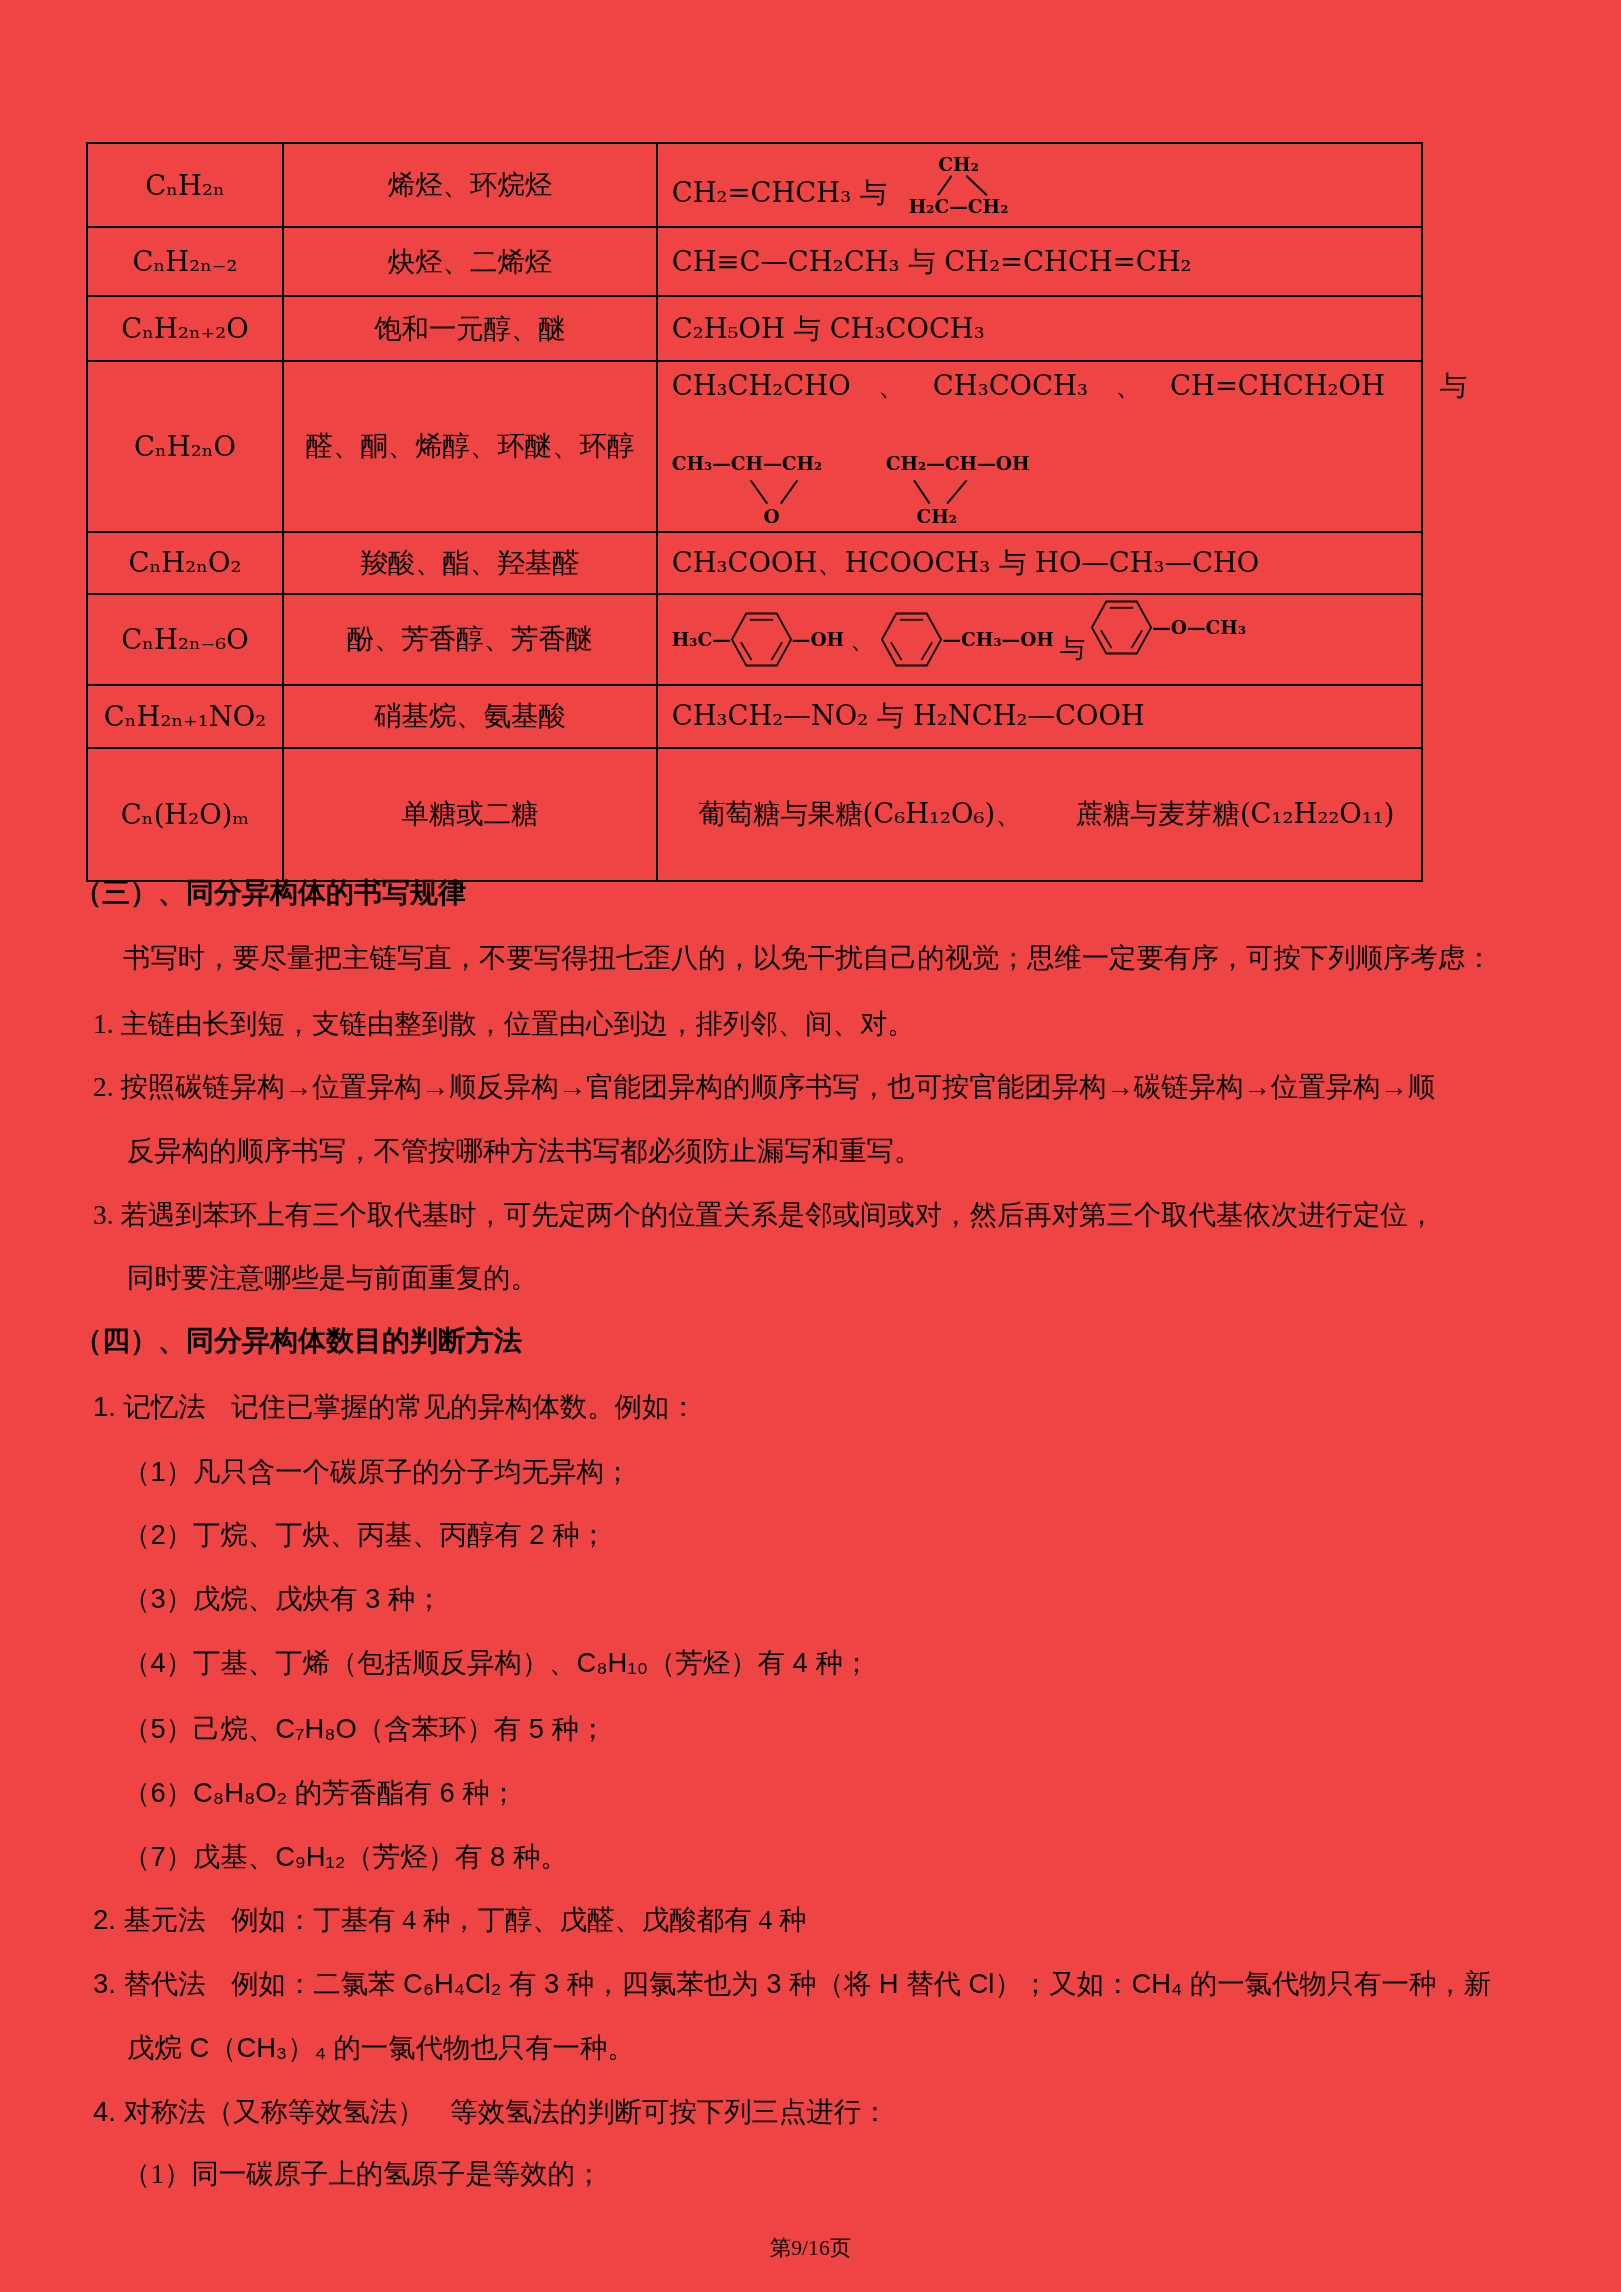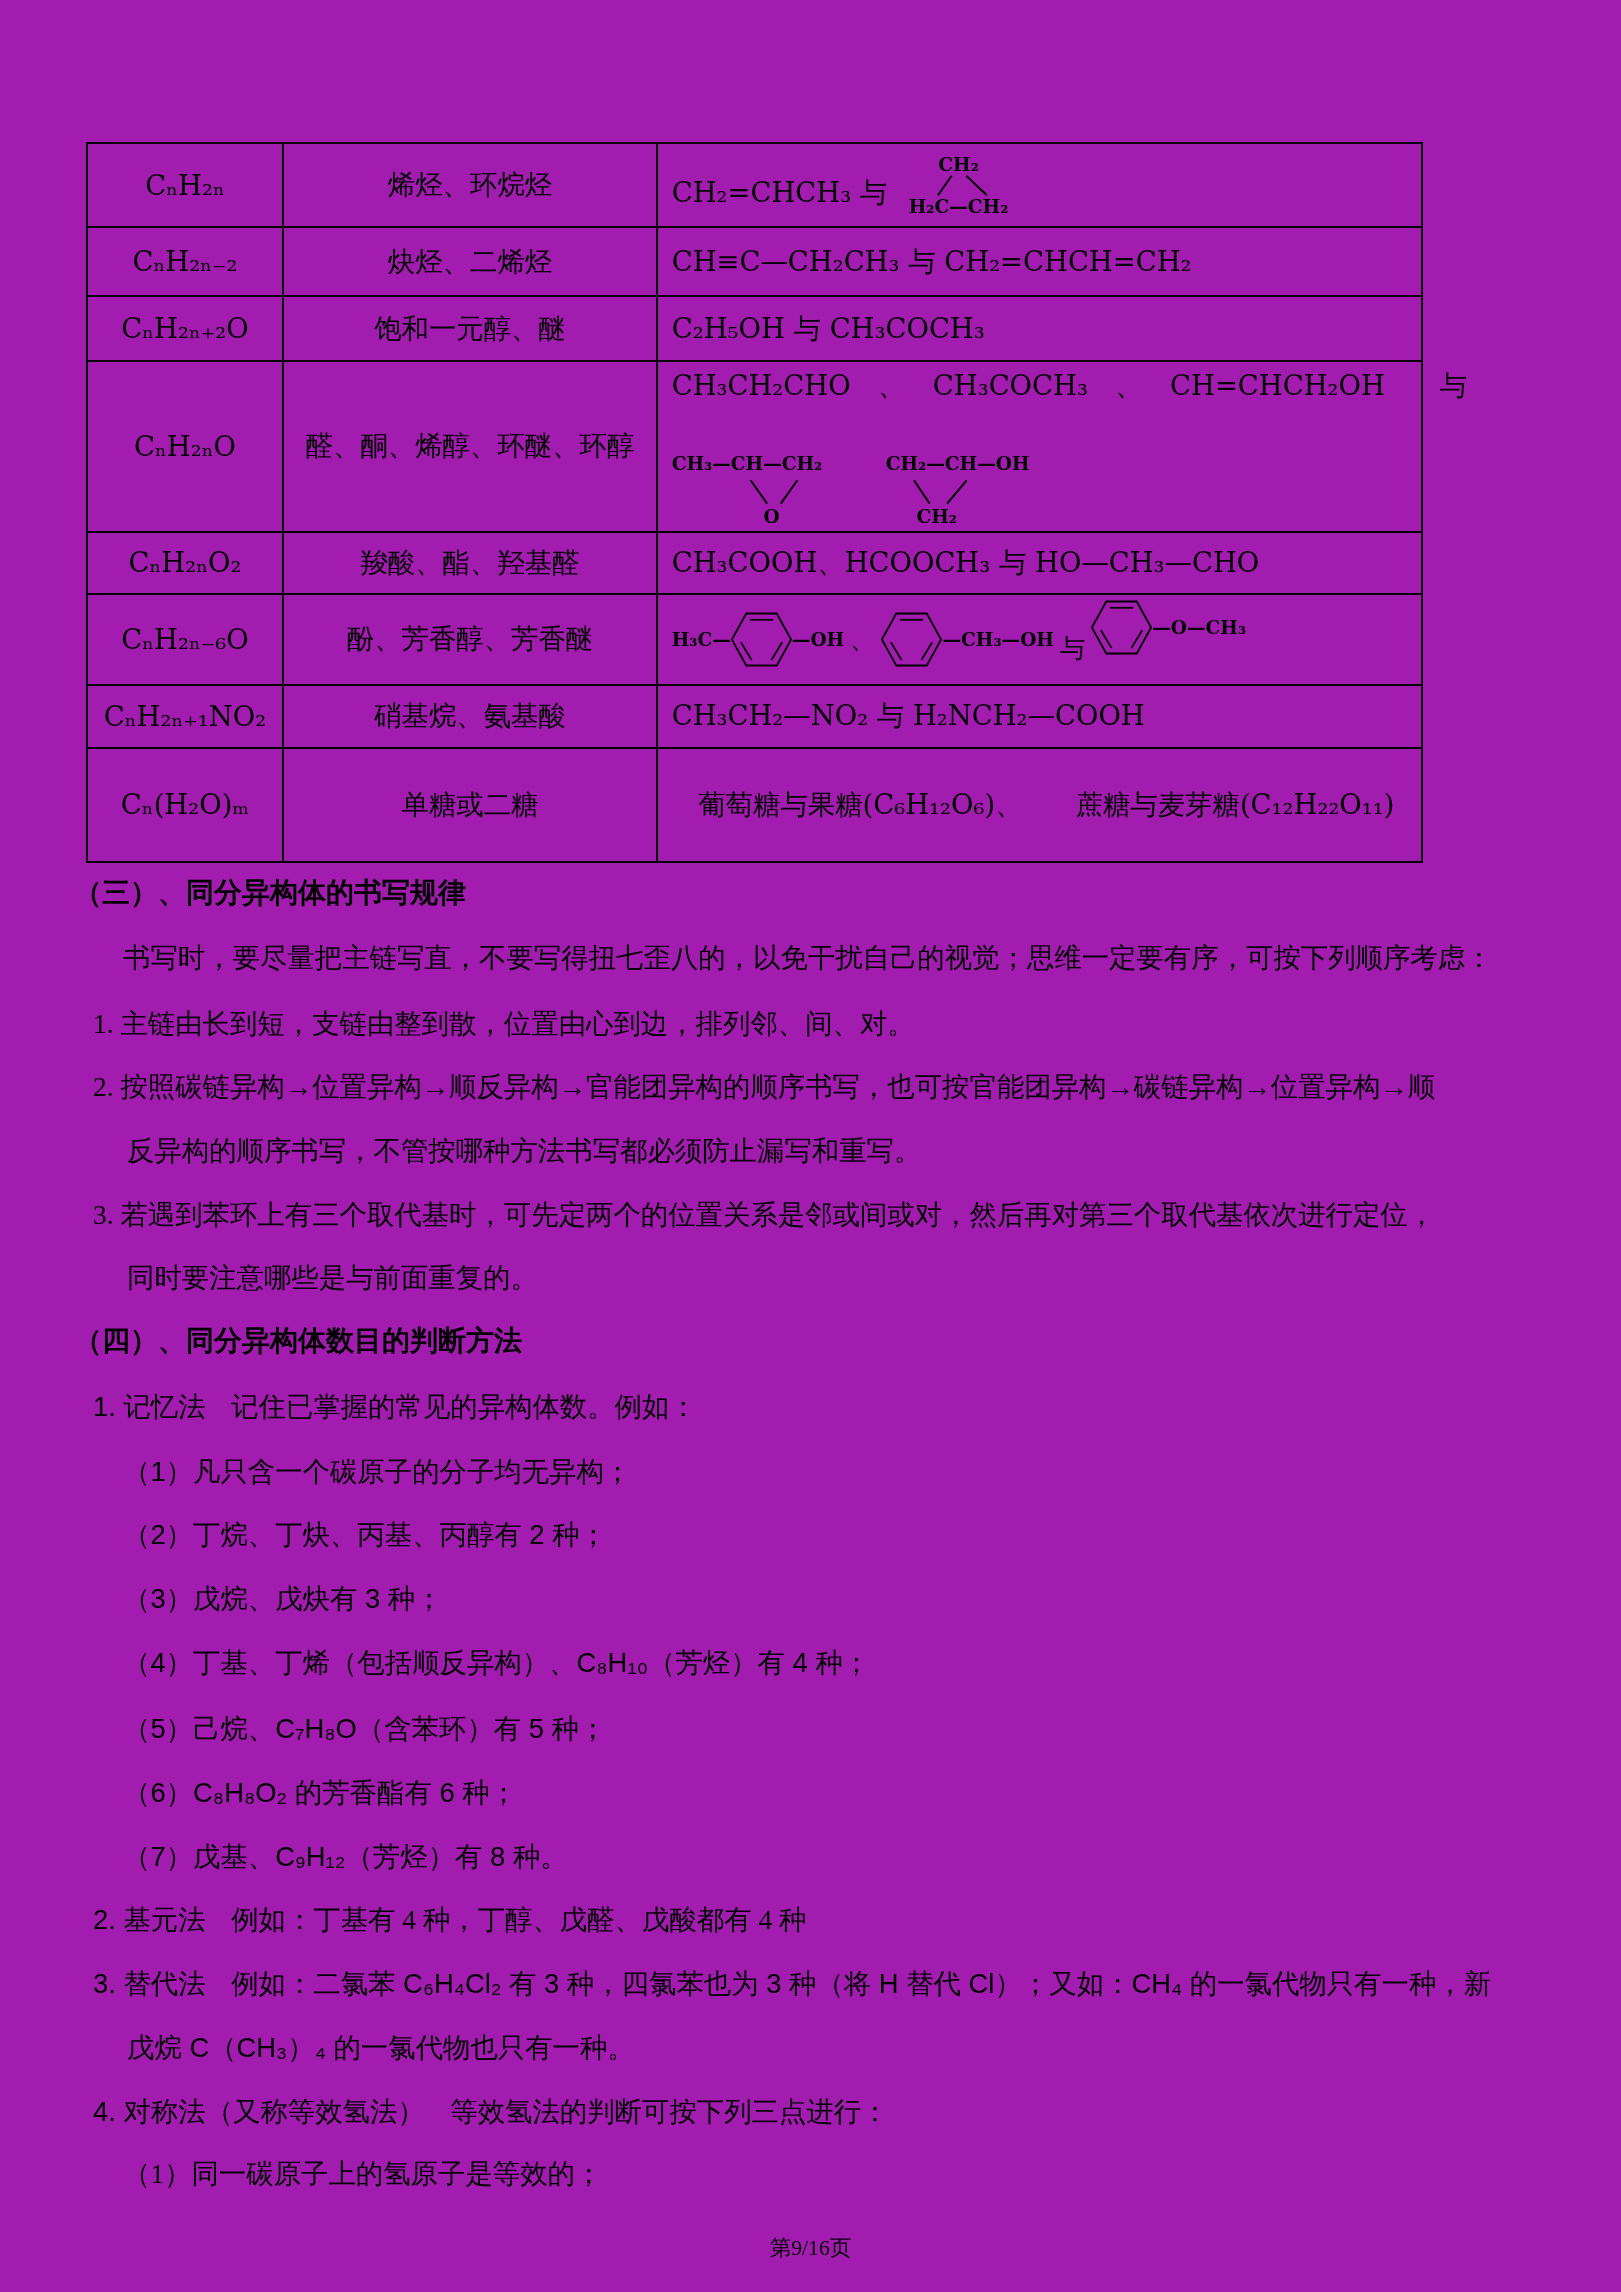--- a/index.html
+++ b/index.html
@@ -2,21 +2,21 @@
 <html><head>
 <meta charset="utf-8">
 <style>
   * { margin:0; padding:0; box-sizing:border-box; }
   html,body { background:#ffffff; }
   body {
     width:1621px; height:2293px;
     font-family:"Liberation Serif","DejaVu Serif",serif;
     color:#000;
   }
-  .page { position:relative; width:1621px; height:2293px; background:#a21caf; overflow:hidden; }
+  .page { position:relative; width:1621px; height:2293px; background:#ef4444; overflow:hidden; }
 
   
   table.iso { position:absolute; left:86px; top:142px; width:1336px;
               border-collapse:collapse; table-layout:fixed; }
   table.iso td { border:2px solid #000; font-size:27.4px; vertical-align:middle; }
   td.c1 { width:196px; text-align:center; font-family:"DejaVu Serif",serif; }
   td.c2 { width:374px; text-align:center; }
   td.c3 { width:765px; text-align:left; padding-left:13.7px; font-family:"DejaVu Serif",serif; }
 
   .ex-flex { display:flex; align-items:flex-end; }
@@ -161,21 +161,21 @@
         </div>
       </td>
     </tr>
 
     <tr style="height:63px;">
       <td class="c1"><span>CₙH₂ₙ₊₁NO₂</span></td>
       <td class="c2"><span>硝基烷、氨基酸</span></td>
       <td class="c3"><span>CH₃CH₂—NO₂ 与 H₂NCH₂—COOH</span></td>
     </tr>
 
-    <tr style="height:114px;">
+    <tr style="height:133px;">
       <td class="c1"><span>Cₙ(H₂O)ₘ</span></td>
       <td class="c2"><span>单糖或二糖</span></td>
       <td class="c3" style="padding:0;">
         <div class="two-line">
           <div>葡萄糖与果糖(C₆H₁₂O₆)、</div>
           <div>蔗糖与麦芽糖(C₁₂H₂₂O₁₁)</div>
         </div>
       </td>
     </tr>
   </tbody>

